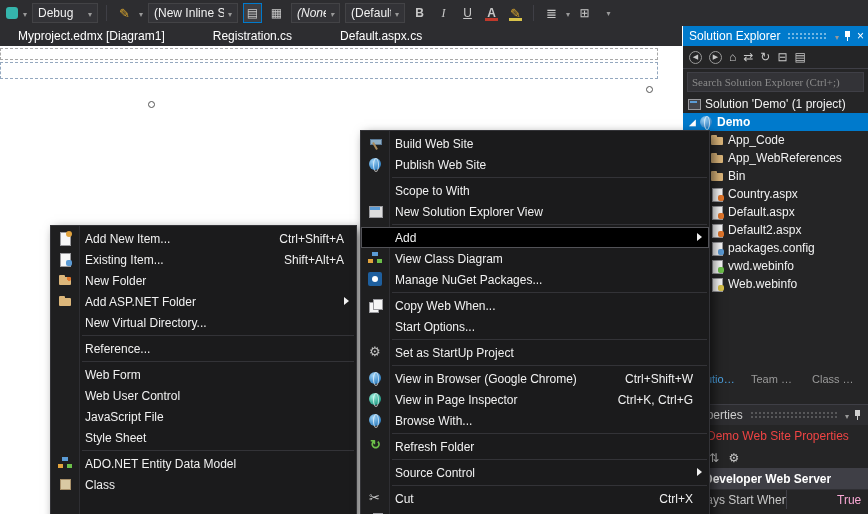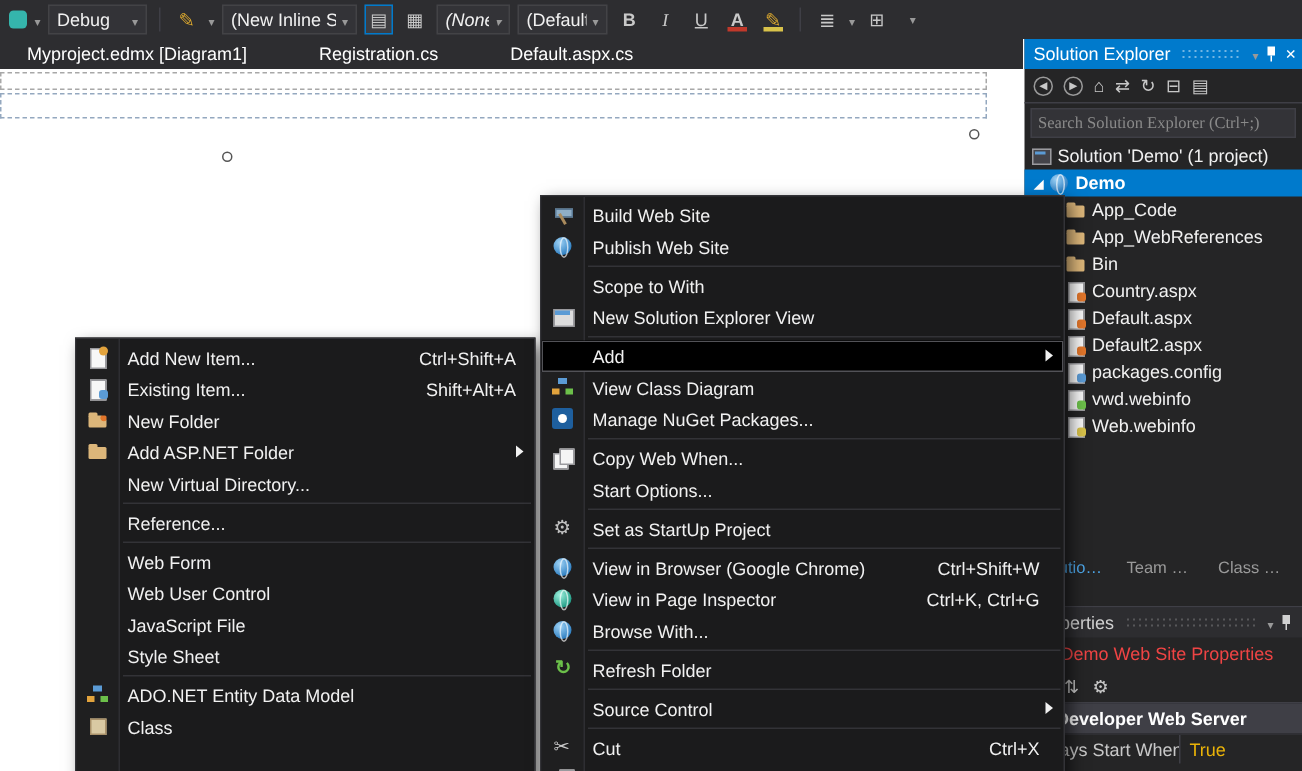--- a/index.html
+++ b/index.html
@@ -139,21 +139,21 @@
              background-size: 4px 4px; }
   .pr-obj { height: 22px; display: flex; align-items: center; gap: 5px; padding: 0 5px;
             color: #ef4444; flex: none; white-space: nowrap; overflow: hidden; }
   .pr-tb { height: 22px; display: flex; align-items: center; gap: 9px; padding: 0 6px; color: #c8c8c8;
            border-bottom: 1px solid #3f3f46; flex: none; }
   .pr-cat { height: 20px; background: #3f3f46; display: flex; align-items: center; gap: 4px;
             padding: 0 4px; font-weight: bold; color: #fff; flex: none; white-space: nowrap; overflow: hidden; }
   .pr-row { height: 20px; display: flex; flex: none; border-top: 1px solid #2f2f33; }
   .pr-name { width: 104px; padding: 3px 4px; color: #c8c8c8; white-space: nowrap; overflow: hidden;
              border-right: 1px solid #3f3f46; flex: none; }
-  .pr-val { flex: 1; padding: 3px 6px; color: #eab308; white-space: nowrap; overflow: hidden; }
+  .pr-val { flex: 1; padding: 3px 6px; color: #f9a8d4; white-space: nowrap; overflow: hidden; margin-left: 44px; }
 
   
   .menu { position: absolute; background: #1b1b1c; border: 1px solid #333337; padding: 2px 0;
           box-shadow: 4px 4px 10px rgba(0,0,0,.55); z-index: 20; overflow: hidden; }
   .menu::before { content: ""; position: absolute; left: 0; top: 0; bottom: 0; width: 28px;
                   background: #1f1f20; border-right: 1px solid #2e2e32; }
   .menu-main { left: 360px; top: 130px; width: 350px; height: 402px; }
   .menu-add { left: 50px; top: 225px; width: 307px; height: 296px; }
   .m-item { position: relative; height: 21px; display: flex; align-items: center;
             padding: 0 16px 0 34px; white-space: nowrap; color: #f1f1f1; }

